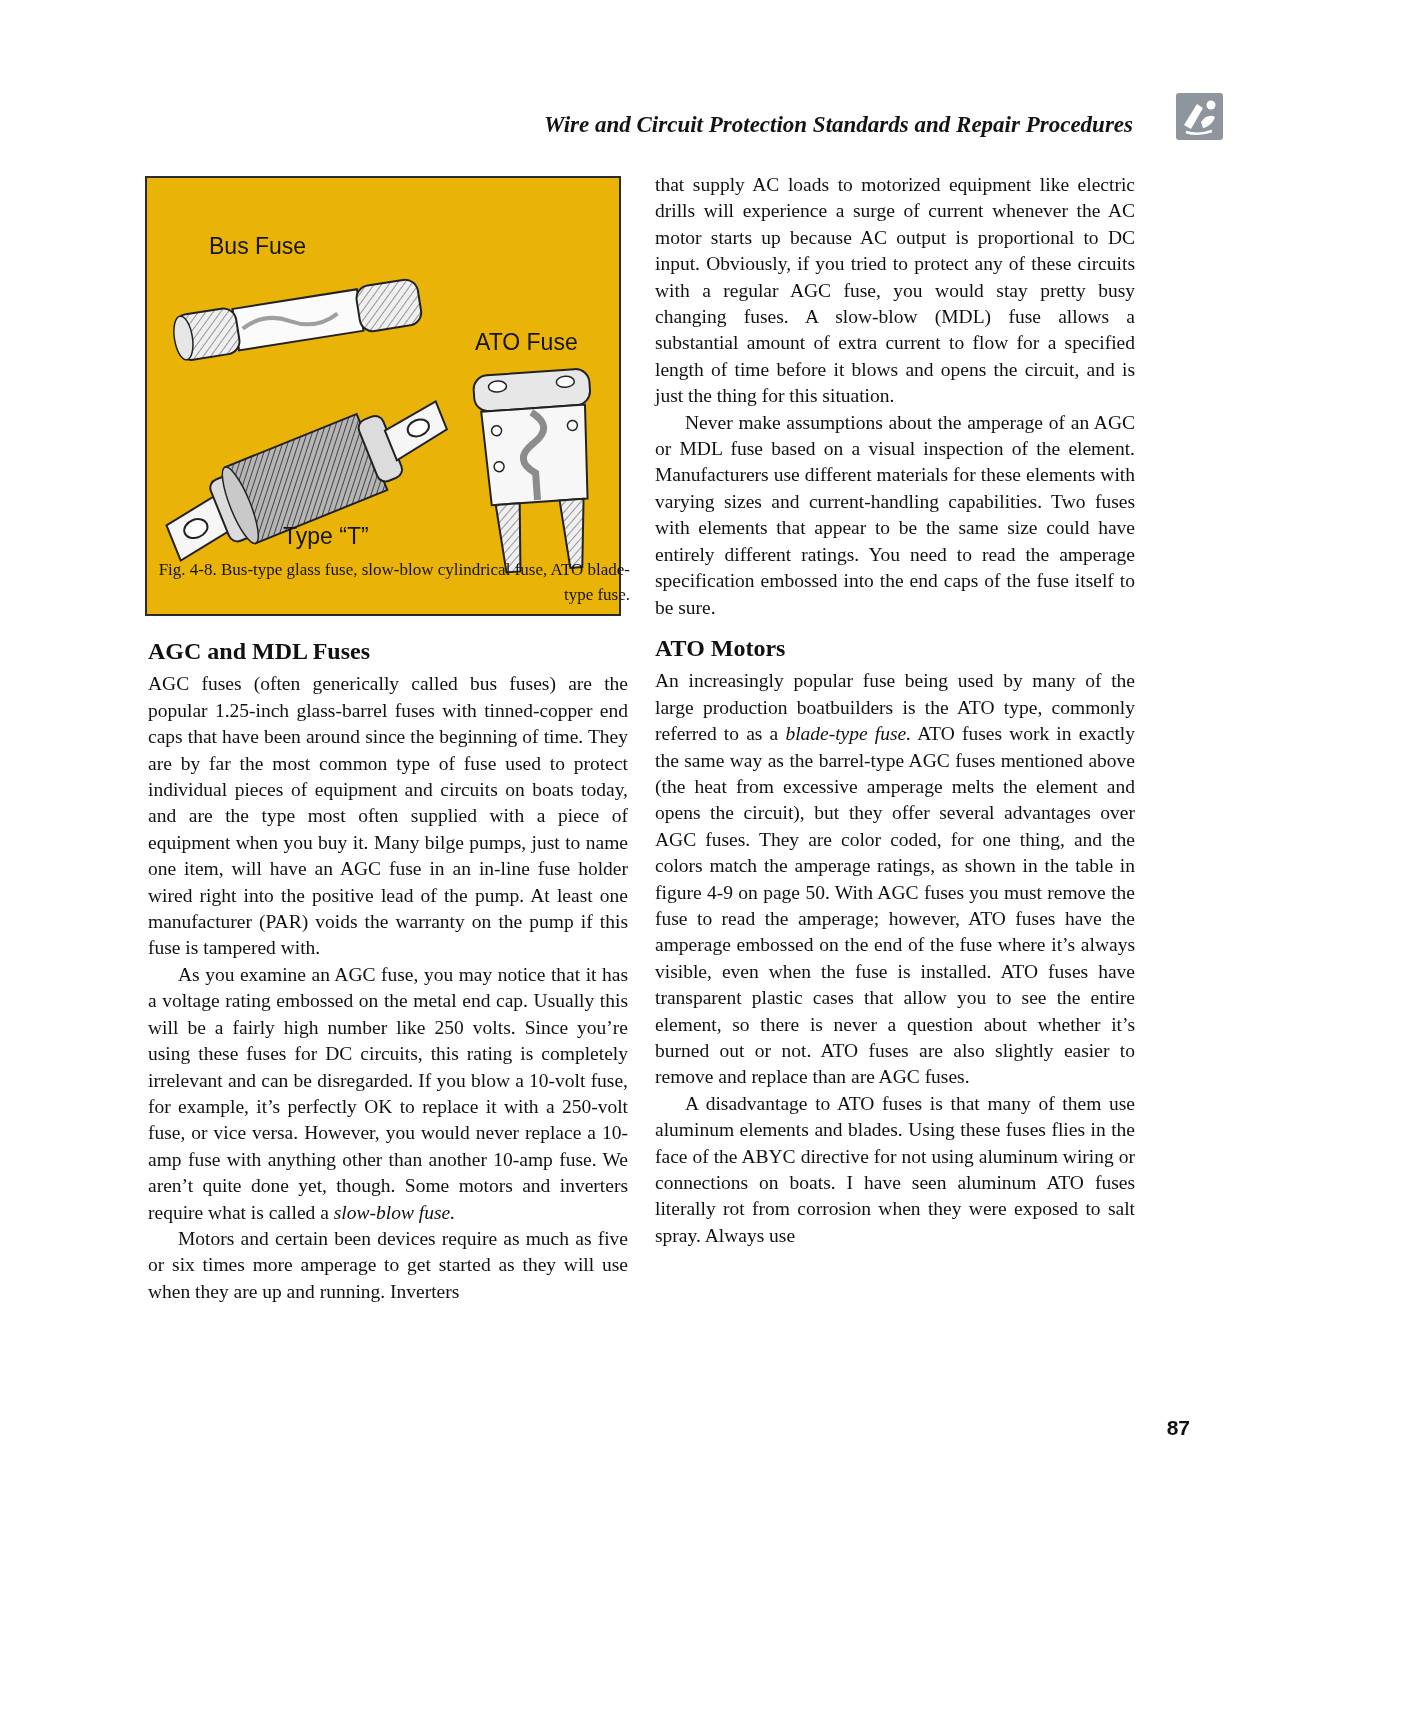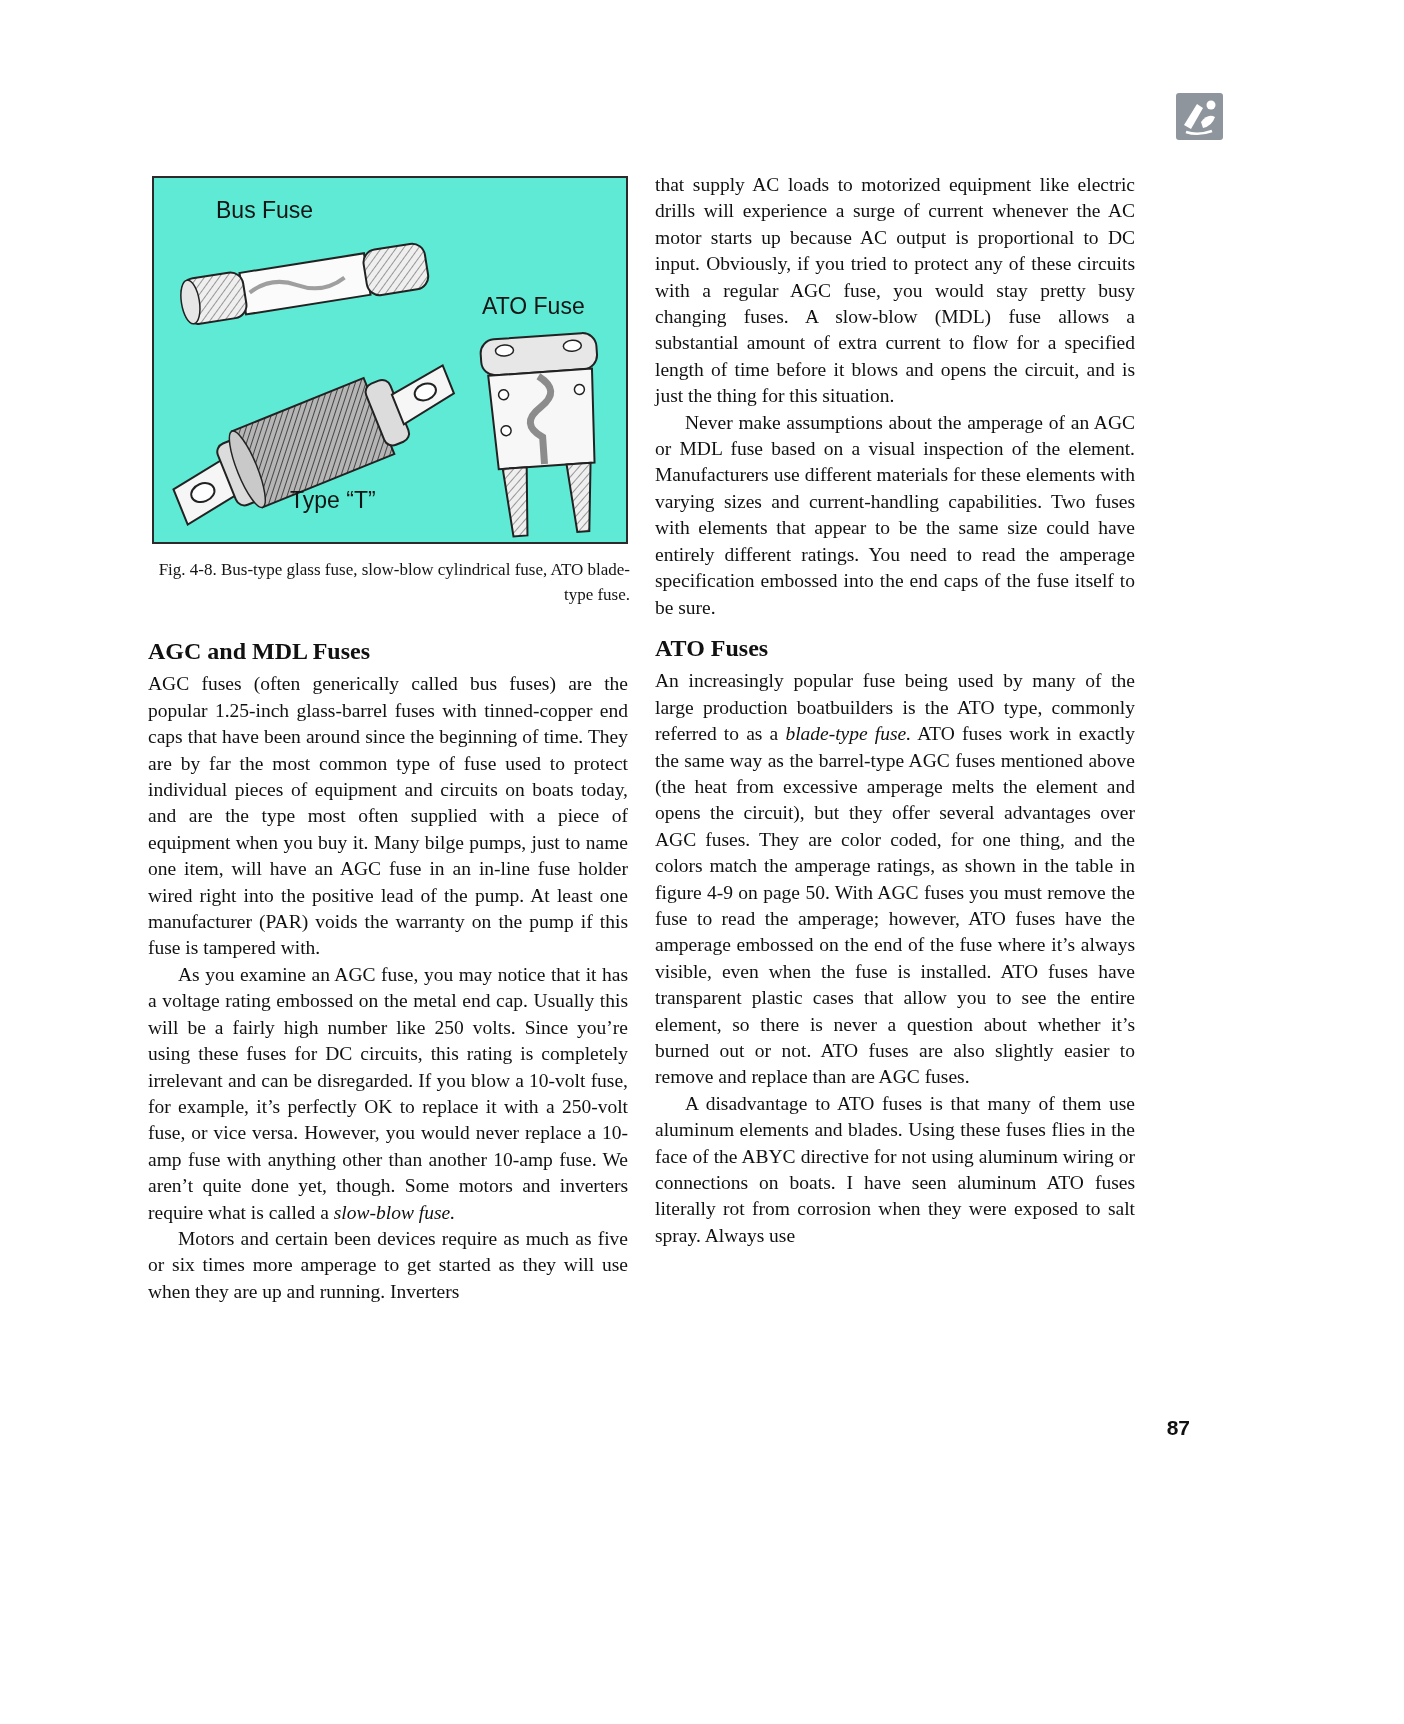--- a/index.html
+++ b/index.html
@@ -26,26 +26,26 @@
   }
   .chapter-icon {
     position: absolute;
     top: 93px;
     left: 1176px;
     width: 47px;
     height: 47px;
   }
   .figure-box {
     position: absolute;
-    left: 152px;
+    left: 145px;
     top: 176px;
     width: 476px;
-    height: 368px;
+    height: 440px;
     border: 2px solid #2b2b2b;
-    background: #5eead4;
+    background: #eab308;
   }
   .figure-box svg { display: block; width: 100%; height: 100%; }
   .fig-label {
     font-family: "Liberation Sans", sans-serif;
     font-size: 23px;
     fill: #151515;
   }
   .figure-caption {
     position: absolute;
     left: 148px;
@@ -83,20 +83,21 @@
     font-size: 21px;
     font-weight: bold;
     color: #111;
   }
 </style>
 </head>
 <body>
 
 <div class="page">
 
+  <div class="running-header">Wire and Circuit Protection Standards and Repair Procedures</div>
 
   <div class="chapter-icon">
     <svg viewBox="0 0 47 47">
       <rect x="0" y="0" width="47" height="47" rx="3" fill="#8e959d"></rect>
       <path d="M8 32 L21 11 L27 15 L15 36 Z" fill="#ffffff"></path>
       <path d="M25 29 q7 -9 14 -5 q-3 9 -12 11 Z" fill="#ffffff"></path>
       <circle cx="35" cy="12" r="4.5" fill="#ffffff"></circle>
       <path d="M10 39 q12 4 26 -1" stroke="#ffffff" stroke-width="2.5" fill="none"></path>
     </svg>
   </div>
@@ -157,20 +158,20 @@
   <div class="col col-left">
     <h2 class="section-heading">AGC and MDL Fuses</h2>
     <p>AGC fuses (often generically called bus fuses) are the popular 1.25-inch glass-barrel fuses with tinned-copper end caps that have been around since the beginning of time. They are by far the most common type of fuse used to protect individual pieces of equipment and circuits on boats today, and are the type most often supplied with a piece of equipment when you buy it. Many bilge pumps, just to name one item, will have an AGC fuse in an in-line fuse holder wired right into the positive lead of the pump. At least one manufacturer (PAR) voids the warranty on the pump if this fuse is tampered with.</p>
     <p class="indent"><span>As you examine an AGC fuse, you may notice that it has a voltage rating embossed on the metal end cap. Usually this will be a fairly high number like 250 volts. Since you’re using these fuses for DC circuits, this rating is completely irrelevant and can be disregarded. If you blow a 10-volt fuse, for example, it’s perfectly OK to replace it with a 250-volt fuse, or vice versa. However, you would never replace a 10-amp fuse with anything other than another 10-amp fuse. We aren’t quite done yet, though. Some motors and inverters require what is called a </span><em>slow-blow fuse.</em></p>
     <p class="indent">Motors and certain been devices require as much as five or six times more amperage to get started as they will use when they are up and running. Inverters</p>
   </div>
 
   <div class="col col-right">
     <p>that supply AC loads to motorized equipment like electric drills will experience a surge of current whenever the AC motor starts up because AC output is proportional to DC input. Obviously, if you tried to protect any of these circuits with a regular AGC fuse, you would stay pretty busy changing fuses. A slow-blow (MDL) fuse allows a substantial amount of extra current to flow for a specified length of time before it blows and opens the circuit, and is just the thing for this situation.</p>
     <p class="indent">Never make assumptions about the amperage of an AGC or MDL fuse based on a visual inspection of the element. Manufacturers use different materials for these elements with varying sizes and current-handling capabilities. Two fuses with elements that appear to be the same size could have entirely different ratings. You need to read the amperage specification embossed into the end caps of the fuse itself to be sure.</p>
-    <h2 class="section-heading mid">ATO Fuses</h2>
+    <h2 class="section-heading mid">ATO Motors</h2>
     <p><span>An increasingly popular fuse being used by many of the large production boatbuilders is the ATO type, commonly referred to as a </span><em>blade-type fuse.</em><span> ATO fuses work in exactly the same way as the barrel-type AGC fuses mentioned above (the heat from excessive amperage melts the element and opens the circuit), but they offer several advantages over AGC fuses. They are color coded, for one thing, and the colors match the amperage ratings, as shown in the table in figure 4-9 on page 50. With AGC fuses you must remove the fuse to read the amperage; however, ATO fuses have the amperage embossed on the end of the fuse where it’s always visible, even when the fuse is installed. ATO fuses have transparent plastic cases that allow you to see the entire element, so there is never a question about whether it’s burned out or not. ATO fuses are also slightly easier to remove and replace than are AGC fuses.</span></p>
     <p class="indent">A disadvantage to ATO fuses is that many of them use aluminum elements and blades. Using these fuses flies in the face of the ABYC directive for not using aluminum wiring or connections on boats. I have seen aluminum ATO fuses literally rot from corrosion when they were exposed to salt spray. Always use</p>
   </div>
 
   <div class="page-number">87</div>
 
 </div>
 
 </body></html>

